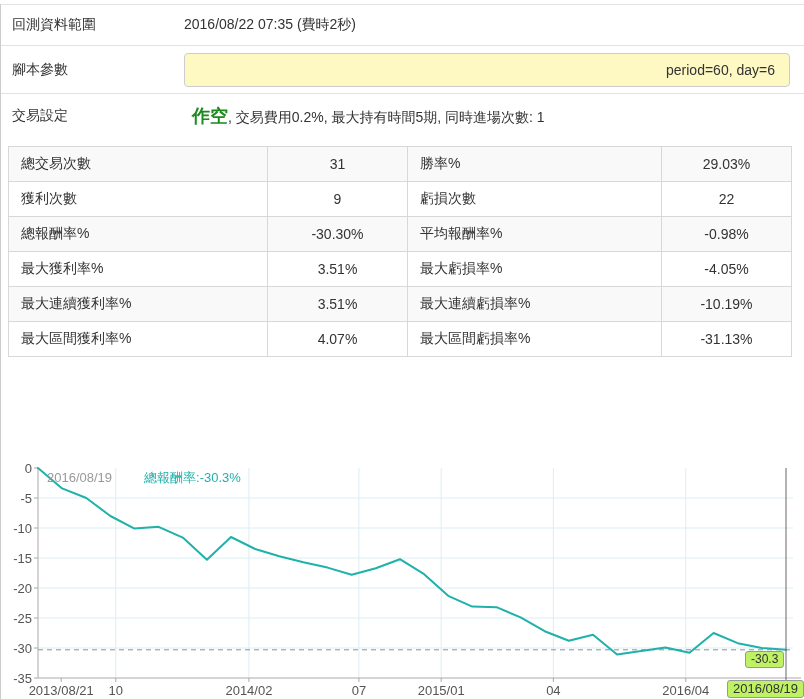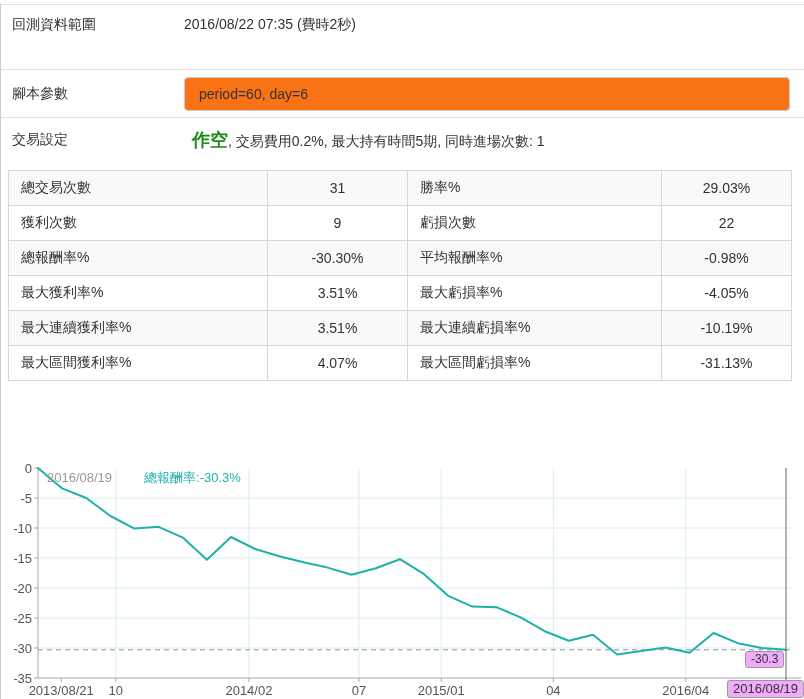--- a/index.html
+++ b/index.html
@@ -5,42 +5,42 @@
   html,body{margin:0;padding:0;background:#fff;}
   body{
     width:804px;height:699px;overflow:hidden;position:relative;
     font-family:"Liberation Sans","DejaVu Sans",sans-serif;
     font-size:14px;color:#333;
   }
   .page{position:relative;width:804px;height:699px;border-left:1px solid #ccc;box-sizing:border-box;}
   
   .info-section{margin-top:4px;}
   .info-row{display:flex;align-items:center;border-top:1px solid #e3e3e3;min-height:41px;padding-left:11px;box-sizing:border-box;}
-  .info-row.param-row{min-height:48px;margin-top:24px;}
+  .info-row.param-row{min-height:48px;}
   .info-row.last{min-height:45px;gap:8px;}
   .info-label{width:172px;flex-shrink:0;color:#333;}
   .info-value{color:#333;}
   .info-value a{color:#2b2bee;text-decoration:none;margin-right:8px;cursor:pointer;}
-  .param-box{width:576px;background:#f97316;border:1px solid #ccc;border-radius:4px;padding:8px 14px;color:#333;}
+  .param-box{width:576px;background:#fef9c3;border:1px solid #ccc;border-radius:4px;padding:8px 14px;color:#333;text-align:right;}
   .hl-green{color:#1d8a1d;font-weight:bold;font-size:18px;}
   
   .stats-table{border-collapse:collapse;margin:8px 11px 0 7px;table-layout:fixed;width:783px;}
   .stats-table td{border:1px solid #d8d8d8;height:35px;padding:0 12px;box-sizing:border-box;}
   .stats-table td.lbl{text-align:left;}
   .stats-table td.val{text-align:center;padding:0 4px;}
   .stats-table tr:nth-child(odd){background:#f9f9f9;}
   .c1{width:259px}.c2{width:140px}.c3{width:254px}.c4{width:130px}
   
   .chart{position:absolute;top:450px;left:0;width:804px;height:249px;}
   .chart svg{position:absolute;top:0;left:0;}
   .chart svg text{font-family:"Liberation Sans","DejaVu Sans",sans-serif;}
   .chart-annotation{position:absolute;top:15px;left:46px;font-size:13px;white-space:nowrap;}
   .ann-date{color:#999;}
   .ann-series{color:#1fb1aa;margin-left:32px;}
-  .tooltip-box{position:absolute;background:#f0abfc;border:1px solid #999;border-radius:3px;
+  .tooltip-box{position:absolute;background:#bef264;border:1px solid #999;border-radius:3px;
     color:#333;padding:0 5px;line-height:15px;white-space:nowrap;}
   .tooltip-value{top:197px;left:744px;font-size:12px;}
   .tooltip-date{top:226px;left:726px;font-size:13px;line-height:16px;}
 </style>
 </head>
 <body>
 
 <div class="page">
 
   <div class="info-section" id="info-section">

